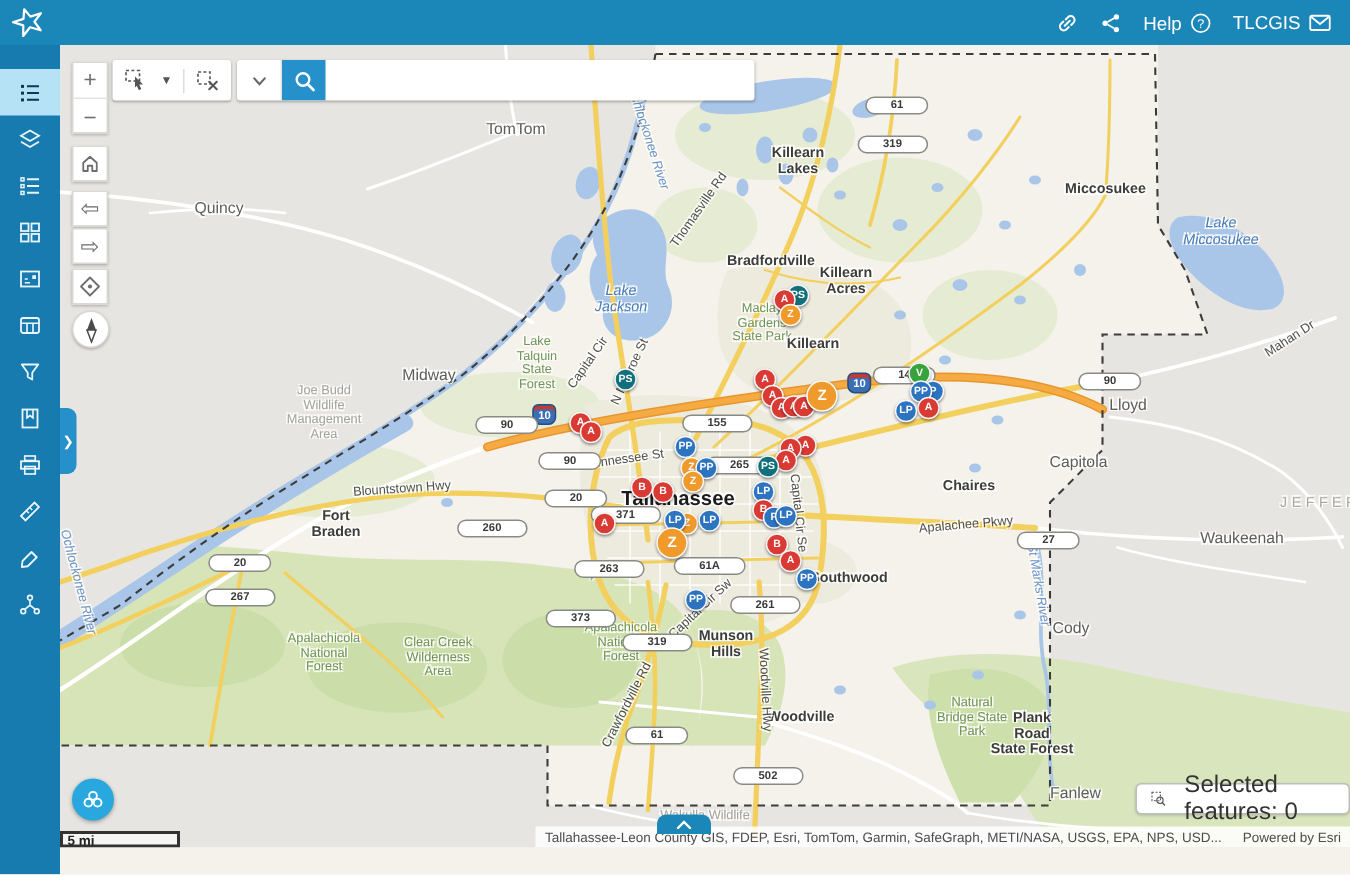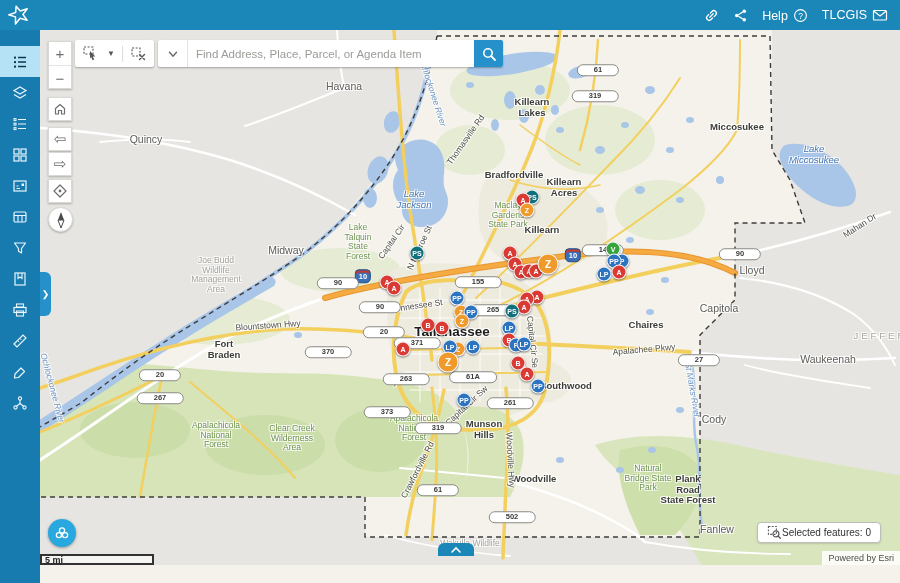--- a/index.html
+++ b/index.html
@@ -57,22 +57,22 @@
   #select-toolbar .caret { font-size:8px; color:#555; }
   #select-toolbar .sep { width:1px; height:16px; background:#ddd; margin:0 2px; }
 
   #searchbar { position:absolute; left:118px; top:10px; width:345px; height:27px; background:#fff; border-radius:2px; box-shadow:0 1px 2px rgba(0,0,0,.3); display:flex; align-items:stretch; overflow:hidden; }
   #search-dd { width:30px; display:flex; align-items:center; justify-content:center; border-right:1px solid #e3e3e0; cursor:pointer; }
   #search-input { flex:1; border:0; outline:none; font-size:11.5px; padding:0 8px; color:#333; font-family:"Liberation Sans",sans-serif; }
   #search-input::placeholder { color:#9b9b97; }
   #search-btn { width:29px; background:#2590c9; display:flex; align-items:center; justify-content:center; cursor:pointer; }
 
   #locator-btn { position:absolute; left:8px; top:489px; width:28px; height:28px; border-radius:50%; background:#29a8e0; box-shadow:0 1px 3px rgba(0,0,0,.35); display:flex; align-items:center; justify-content:center; cursor:pointer; }
-  #scalebar { position:absolute; left:0; top:524px; width:114px; height:11px; border:2px solid #323232; background:rgba(255,255,255,.6); font-size:9px; font-weight:bold; color:#222; line-height:8px; padding-left:3px; }
-  #selected-pill { position:absolute; left:717px; top:492px; height:21px; background:#fff; border:1px solid #bdbdb9; border-radius:4px; display:flex; align-items:center; gap:0; padding:0 9px; font-size:10px; color:#323232; box-shadow:0 1px 2px rgba(0,0,0,.15); cursor:pointer; }
+  #scalebar { position:absolute; left:0; top:524px; width:80px; height:11px; border:2px solid #323232; background:rgba(255,255,255,.6); font-size:9px; font-weight:bold; color:#222; line-height:8px; padding-left:3px; }
+  #selected-pill { position:absolute; left:717px; top:492px; height:21px; background:#fff; border:1px solid #bdbdb9; border-radius:4px; display:flex; align-items:center; gap:12px; padding:0 9px; font-size:16px; color:#323232; box-shadow:0 1px 2px rgba(0,0,0,.15); cursor:pointer; }
 
   #attribution { position:absolute; right:0; bottom:0; height:14px; background:rgba(255,255,255,.85); display:flex; align-items:center; font-size:9px; color:#4c4c4c; padding:0 6px; gap:14px; z-index:5; }
   #attr-esri { color:#4c4c4c; }
   #attr-tab { position:absolute; left:398px; bottom:9px; width:36px; height:13px; background:#1b86b8; border-radius:6px 6px 0 0; display:flex; align-items:center; justify-content:center; z-index:6; cursor:pointer; }
 
   
   #footer { position:absolute; bottom:0; left:0; width:900px; height:18px; background:#1b86b8; color:#fff; font-size:10.5px; display:flex; align-items:center; justify-content:center; z-index:50; }
 
   svg { display:block; }
 </style>
@@ -314,21 +314,21 @@
       <path d="M366 320 L466 318 M380 345 L505 342" stroke-width="2"></path>
     </g>
 
     <path d="M285 268 C340 252 430 238 533 225 C600 217 655 222 695 243" fill="none" stroke="#e8952f" stroke-width="6" stroke-linecap="round"></path>
     <path d="M285 268 C340 252 430 238 533 225 C600 217 655 222 695 243" fill="none" stroke="#f5ab42" stroke-width="4" stroke-linecap="round"></path>
 
     <path d="M397 6 L730 6 L732 120 L750 150 L765 193 L695 193 L695 270 L660 305 L660 507 L325 507 L325 467 L0 467 M397 6 C390 45 378 85 356 122 C334 158 303 193 267 221 C231 247 196 267 161 289 C121 313 81 341 41 373 L0 397" fill="none" stroke="#3c3c3c" stroke-width="1.4" stroke-dasharray="5 4"></path>
   </svg>
 
   <div id="map-overlay">
-        <span class="ml town" style="left: 304px; top: 57px;">Havana</span>
+        <span class="ml town" style="left: 304px; top: 57px;">TomTom</span>
         <span class="ml town" style="left: 106px; top: 110px;">Quincy</span>
         <span class="ml town" style="left: 246px; top: 221px;">Midway</span>
         <span class="ml town2" style="left: 492px; top: 78px;">Killearn
 Lakes</span>
         <span class="ml town2" style="left: 697px; top: 97px;">Miccosukee</span>
         <span class="ml water" style="left: 774px; top: 125px;">Lake
 Miccosukee</span>
         <span class="ml road" style="transform: translate(-50%, -50%) rotate(-55deg); left: 426px; top: 110px;">Thomasville Rd</span>
         <span class="ml town2" style="left: 474px; top: 145px;">Bradfordville</span>
         <span class="ml town2" style="left: 524px; top: 158px;">Killearn
@@ -396,21 +396,21 @@
         <div class="shield" style="left: 563px; top: 220px;">14</div>
         <div class="shield interstate" style="left: 533px; top: 225px;">10</div>
         <div class="shield interstate" style="left: 323px; top: 246px;">10</div>
         <div class="shield" style="left: 700px; top: 224px;">90</div>
         <div class="shield" style="left: 298px; top: 253px;">90</div>
         <div class="shield" style="left: 340px; top: 277px;">90</div>
         <div class="shield" style="left: 438px; top: 252px;">155</div>
         <div class="shield" style="left: 453px; top: 280px;">265</div>
         <div class="shield" style="left: 344px; top: 302px;">20</div>
         <div class="shield" style="left: 120px; top: 345px;">20</div>
-        <div class="shield" style="left: 288px; top: 322px;">370</div>
+        <div class="shield" style="left: 288px; top: 322px;">260</div>
         <div class="shield" style="left: 120px; top: 368px;">267</div>
         <div class="shield" style="left: 377px; top: 313px;">371</div>
         <div class="shield" style="left: 366px; top: 349px;">263</div>
         <div class="shield" style="left: 433px; top: 347px;">61A</div>
         <div class="shield" style="left: 347px; top: 382px;">373</div>
         <div class="shield" style="left: 470px; top: 373px;">261</div>
         <div class="shield" style="left: 398px; top: 398px;">319</div>
         <div class="shield" style="left: 398px; top: 460px;">61</div>
         <div class="shield" style="left: 472px; top: 487px;">502</div>
         <div class="shield" style="left: 659px; top: 330px;">27</div>
@@ -496,21 +496,20 @@
           </svg>
     </span>
   </div>
 
   <div id="searchbar">
     <div id="search-dd">
       <svg width="14" height="14" viewBox="0 0 16 16">
             <path d="M4 6 L8 10.5 L12 6" fill="none" stroke="#666" stroke-width="1.6" stroke-linecap="round"></path>
           </svg>
     </div>
-    <input id="search-input" type="text" value="" placeholder="Find Address, Place, Parcel, or Agenda Item" style="">
     <div id="search-btn">
       <svg width="16" height="16" viewBox="0 0 16 16">
             <circle cx="7" cy="7" r="4.2" fill="none" stroke="#fff" stroke-width="1.6"></circle>
             <path d="M10.2 10.2 L14 14" stroke="#fff" stroke-width="1.8" stroke-linecap="round"></path>
           </svg>
     </div>
   </div>
 
   <div id="locator-btn">
     <svg width="20" height="20" viewBox="0 0 24 24">
@@ -525,20 +524,21 @@
   <div id="selected-pill">
     <svg width="15" height="15" viewBox="0 0 16 16">
           <rect x="1.5" y="1.5" width="8.5" height="8.5" fill="none" stroke="#555" stroke-width="1.1" stroke-dasharray="2 1.6"></rect>
           <circle cx="9.5" cy="9.5" r="3.2" fill="none" stroke="#555" stroke-width="1.2"></circle>
           <path d="M11.8 11.8 L14.2 14.2" stroke="#555" stroke-width="1.4" stroke-linecap="round"></path>
         </svg>
     <span>Selected features: 0</span>
   </div>
 
   <div id="attribution">
+    <span>Tallahassee-Leon County GIS, FDEP, Esri, TomTom, Garmin, SafeGraph, METI/NASA, USGS, EPA, NPS, USD...</span>
     <span id="attr-esri">Powered by Esri</span>
   </div>
   <div id="attr-tab">
     <svg width="12" height="8" viewBox="0 0 12 8">
           <path d="M2 6 L6 2 L10 6" fill="none" stroke="#fff" stroke-width="1.6" stroke-linecap="round"></path>
         </svg>
   </div>
 </div>
 
 

